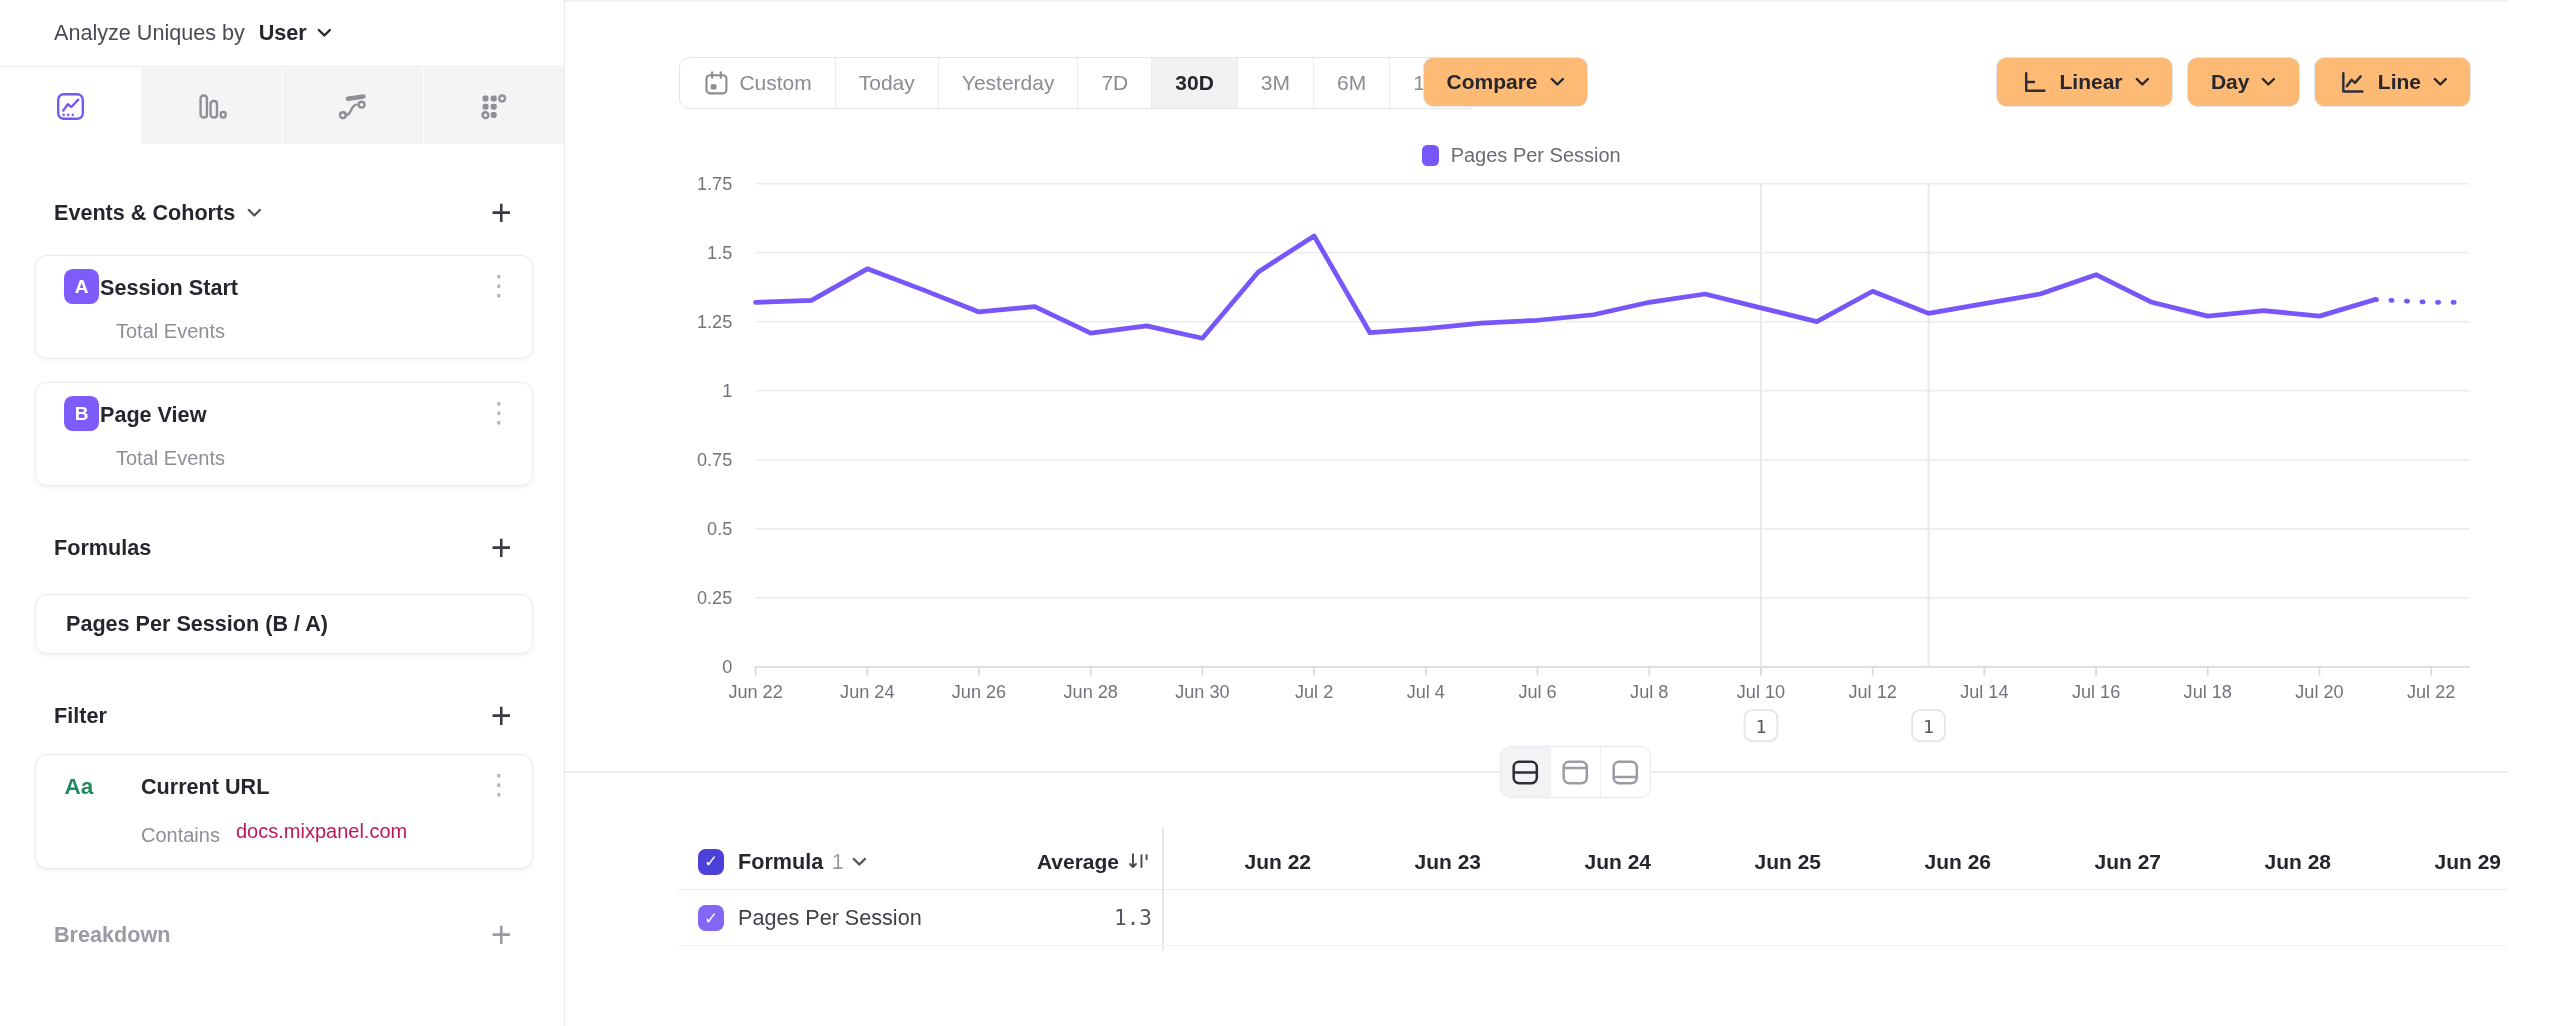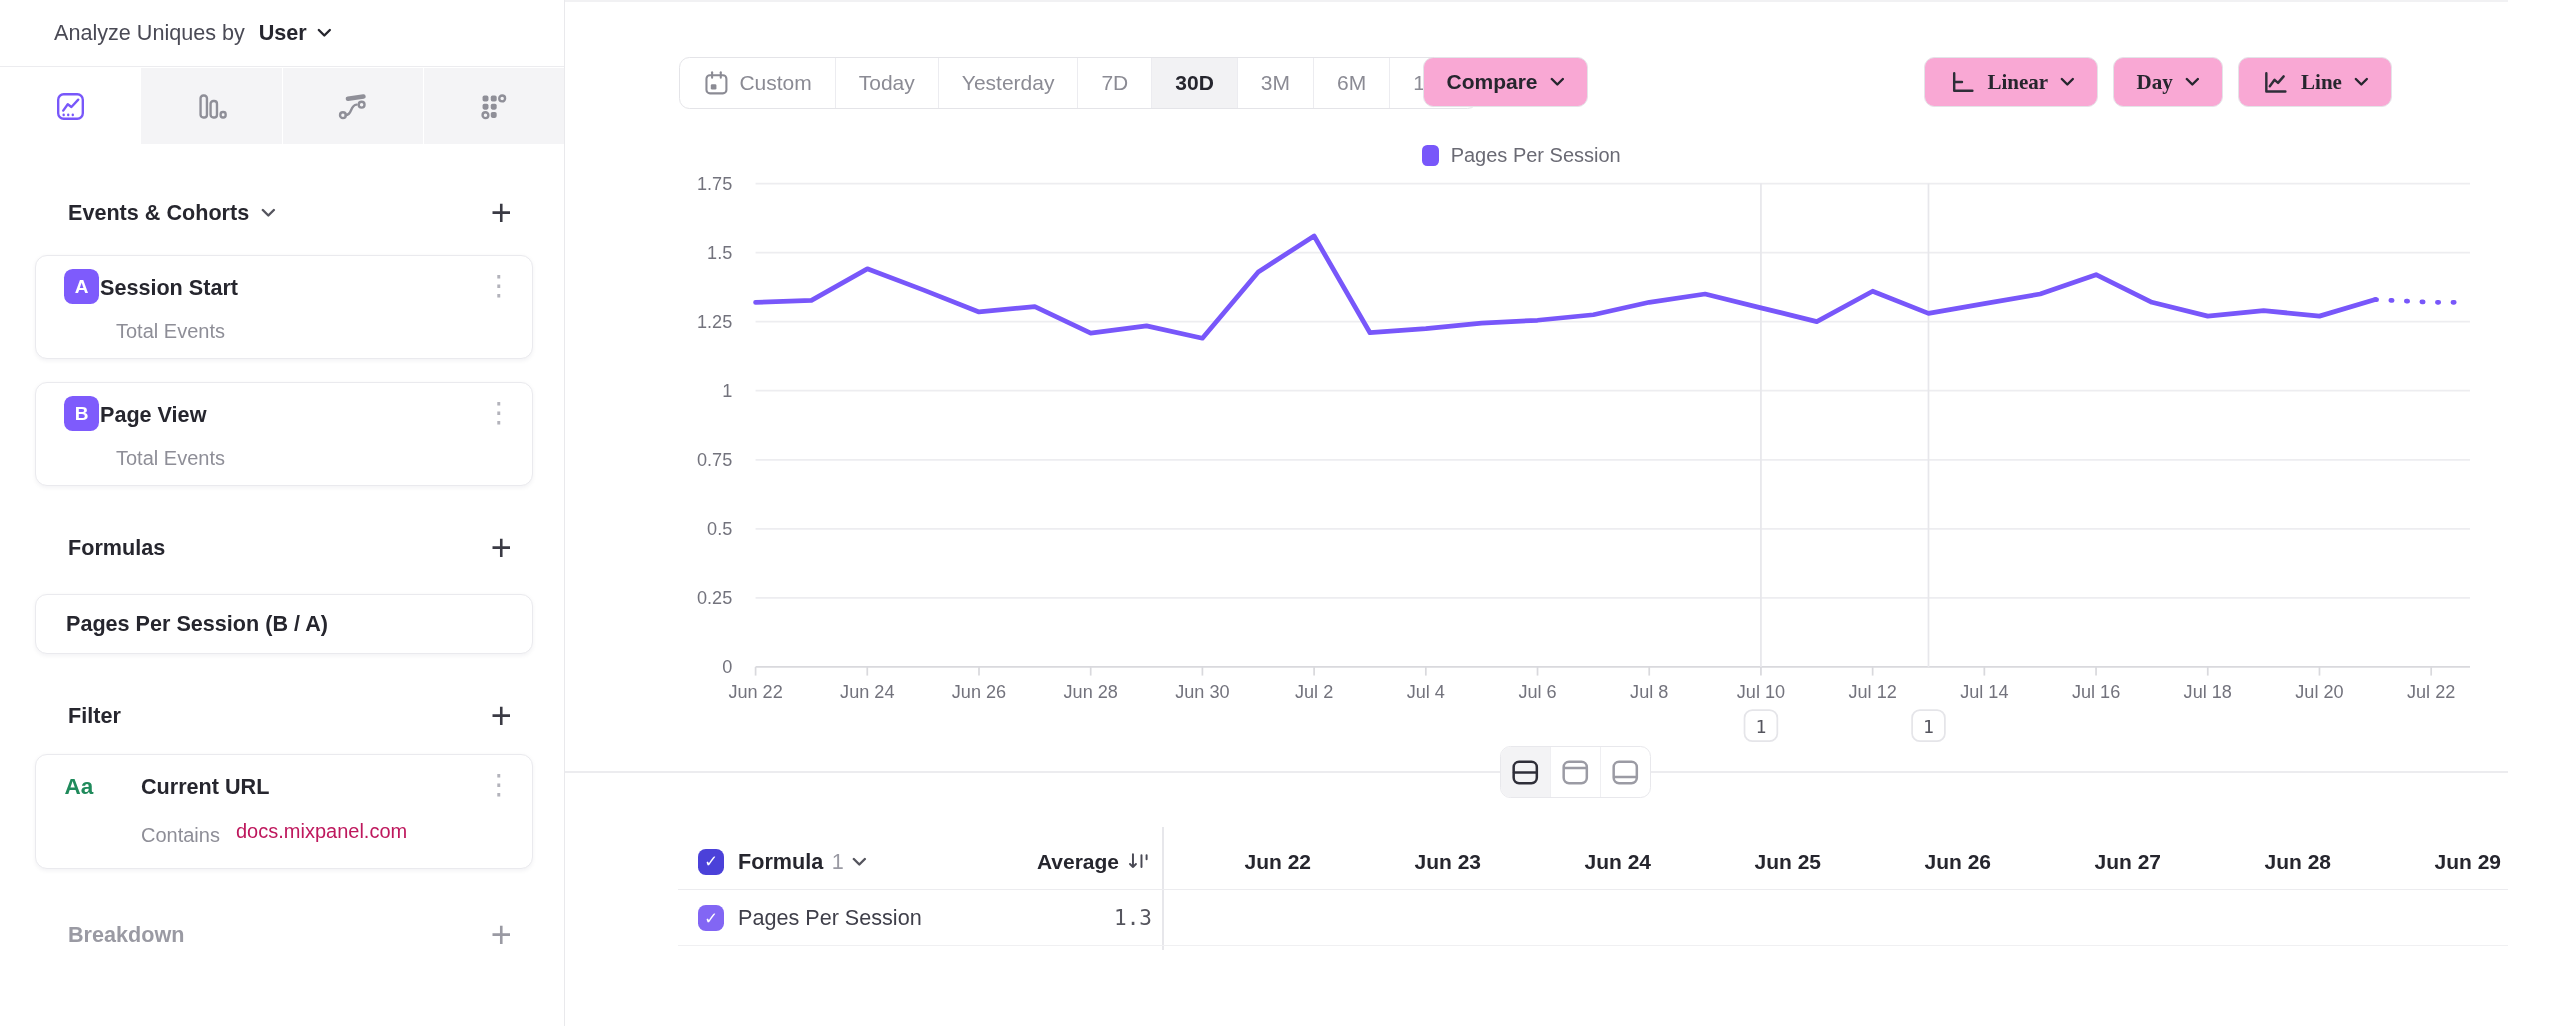--- a/index.html
+++ b/index.html
@@ -16,46 +16,46 @@
   #sb-header .pre{font-size:21.6px;color:#4a4a55;}
   #sb-header .val{font-size:21.6px;font-weight:700;color:#26262e;margin-left:3.5px;}
   #tabbar{position:absolute;left:0;top:68px;width:100%;height:76px;background:#f4f4f6;display:flex;}
   .tab{flex:1;display:flex;align-items:center;justify-content:center;border-left:1.7px solid #ffffff;cursor:pointer;}
   .tab:first-child{border-left:none;}
   .tab.active{background:#fff;}
   .tabicon{width:31px;height:31px;fill:none;stroke:#8f8f98;stroke-width:2.6;stroke-linecap:round;stroke-linejoin:round;}
   .tab.active .tabicon{stroke:#7857fa;}
   .tabicon .fillpart{fill:#8f8f98;stroke:none;}
   .sec-head{position:absolute;left:54px;right:35px;height:35px;display:flex;align-items:center;gap:12px;}
-  .sec-title{font-size:21.6px;font-weight:700;color:#26262e;margin-left:14px;}
+  .sec-title{font-size:21.6px;font-weight:700;color:#26262e;}
   .sec-head.muted .sec-title{color:#9a9aa3;}
   .plus{position:absolute;right:17.3px;font-size:36px;font-weight:300;color:#3a3a44;line-height:35px;cursor:pointer;}
   .sec-head.muted .plus{color:#9a9aa3;}
   .card{position:absolute;left:35px;width:498px;background:#fff;border:1.7px solid #eaeaee;border-radius:12px;
         box-sizing:border-box;box-shadow:0 1.7px 4.3px rgba(25,25,50,.05);}
   .badge{position:absolute;left:28px;top:13px;width:35px;height:35px;border-radius:8.6px;background:#7e5bfc;
          color:#fff;font-weight:700;font-size:19px;display:flex;align-items:center;justify-content:center;}
   .card-title{position:absolute;left:64px;top:19px;font-size:21.6px;font-weight:700;color:#26262e;}
   .card-sub{position:absolute;left:80px;top:64px;font-size:20px;color:#8e8e97;}
   .kebab{position:absolute;right:19px;top:14px;font-size:28px;color:#b3b3bb;line-height:31px;cursor:pointer;}
   .aa{position:absolute;left:28.5px;top:19px;font-size:22.5px;font-weight:700;color:#1f8a5b;}
   
   #seg{left:679px;top:57px;height:50px;display:flex;align-items:stretch;background:#fff;
        border:1.7px solid #e4e4e8;border-radius:10.4px;overflow:hidden;}
   .seg-item{display:flex;align-items:center;gap:10.4px;padding:0 23px;font-size:21px;color:#8b8b94;
             border-right:1.7px solid #ececf0;cursor:pointer;white-space:nowrap;}
   .seg-item:last-child{border-right:none;}
   .seg-item.sel{background:#f2f2f4;color:#26262e;font-weight:700;}
   .cal{width:26px;height:26px;fill:none;stroke:#8b8b94;stroke-width:2.4;stroke-linecap:round;}
   .cal .f{fill:#8b8b94;stroke:none;}
-  .btn{height:50px;display:flex;align-items:center;gap:12px;padding:0 22.5px;background:#f9a8d4;
+  .btn{height:50px;display:flex;align-items:center;gap:12px;padding:0 22.5px;background:#fdba74;
        border:1.7px solid #e4e4e8;border-radius:10.4px;font-size:21px;font-weight:700;color:#26262e;
        box-sizing:border-box;cursor:pointer;white-space:nowrap;}
   #compare{position:absolute;left:1423px;top:57px;}
-  #toolbar-right{left:1924px;top:57px;display:flex;gap:14.7px;font-family:Liberation Serif, serif;}
+  #toolbar-right{left:1996px;top:57px;display:flex;gap:14.7px;}
   .mini{width:28px;height:26px;fill:none;stroke:#2e2e38;stroke-width:2.8;stroke-linecap:round;stroke-linejoin:round;}
   .chev{width:14.7px;height:9.5px;fill:none;stroke:currentColor;stroke-width:2.6;stroke-linecap:round;stroke-linejoin:round;flex:none;}
   .chev.gray{color:#55555e;}
   
   #chart{left:565px;top:130px;width:2011px;height:625px;}
   #legend{position:absolute;left:0;right:98px;top:14px;display:flex;justify-content:center;align-items:center;gap:12px;cursor:pointer;}
   #legend .swatch{width:16.4px;height:21px;border-radius:5.2px;}
   #legend .lab{font-size:20px;color:#6a6a74;}
   #chart-svg{position:absolute;left:0;top:0;}
   

